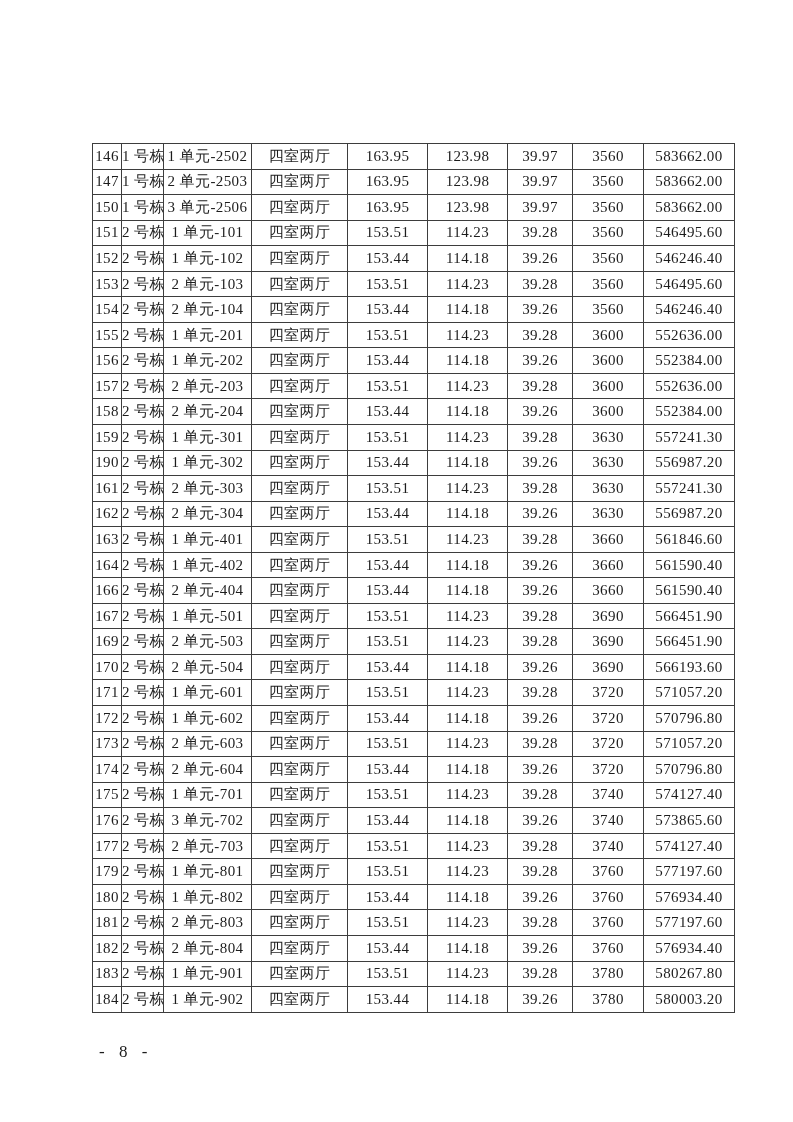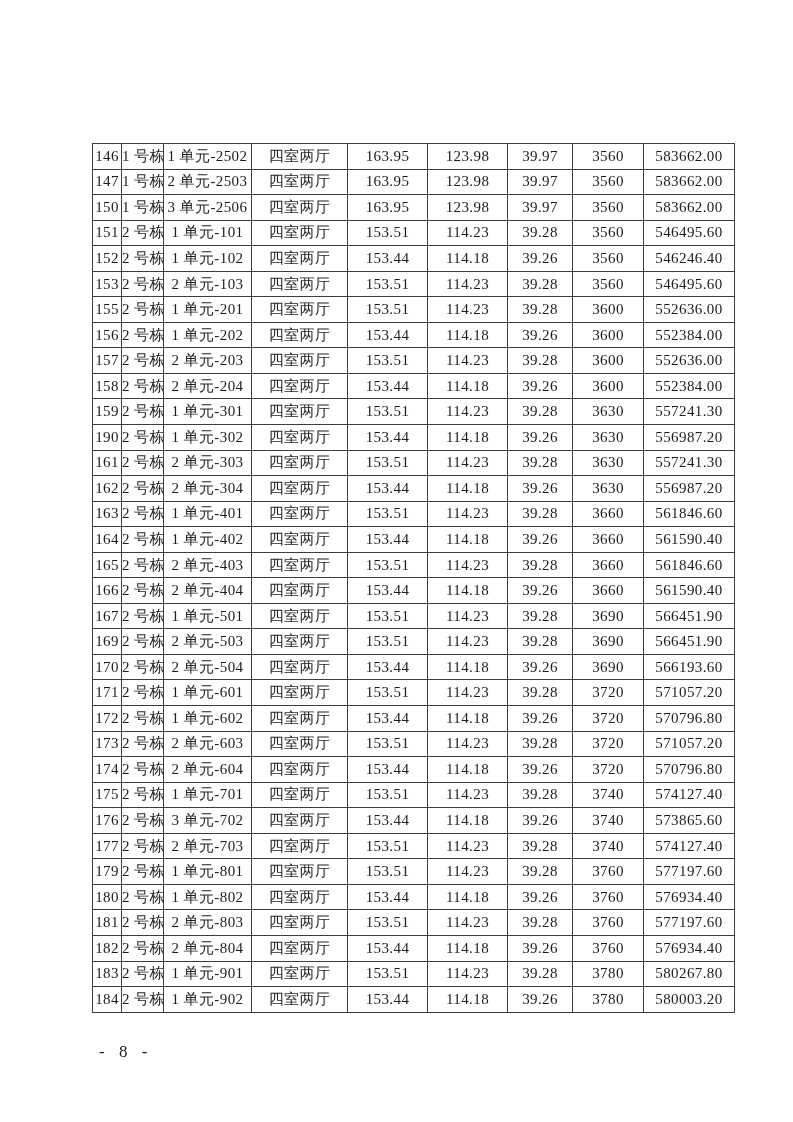--- a/index.html
+++ b/index.html
@@ -123,20 +123,31 @@
           <td>2 号栋</td>
           <td>2 单元-103</td>
           <td>四室两厅</td>
           <td>153.51</td>
           <td>114.23</td>
           <td>39.28</td>
           <td>3560</td>
           <td>546495.60</td>
         </tr>
         <tr>
+          <td>154</td>
+          <td>2 号栋</td>
+          <td>2 单元-104</td>
+          <td>四室两厅</td>
+          <td>153.44</td>
+          <td>114.18</td>
+          <td>39.26</td>
+          <td>3560</td>
+          <td>546246.40</td>
+        </tr>
+        <tr>
           <td>155</td>
           <td>2 号栋</td>
           <td>1 单元-201</td>
           <td>四室两厅</td>
           <td>153.51</td>
           <td>114.23</td>
           <td>39.28</td>
           <td>3600</td>
           <td>552636.00</td>
         </tr>
@@ -231,31 +242,20 @@
         <tr>
           <td>164</td>
           <td>2 号栋</td>
           <td>1 单元-402</td>
           <td>四室两厅</td>
           <td>153.44</td>
           <td>114.18</td>
           <td>39.26</td>
           <td>3660</td>
           <td>561590.40</td>
-        </tr>
-        <tr>
-          <td>165</td>
-          <td>2 号栋</td>
-          <td>2 单元-403</td>
-          <td>四室两厅</td>
-          <td>153.51</td>
-          <td>114.23</td>
-          <td>39.28</td>
-          <td>3660</td>
-          <td>561846.60</td>
         </tr>
         <tr>
           <td>166</td>
           <td>2 号栋</td>
           <td>2 单元-404</td>
           <td>四室两厅</td>
           <td>153.44</td>
           <td>114.18</td>
           <td>39.26</td>
           <td>3660</td>

